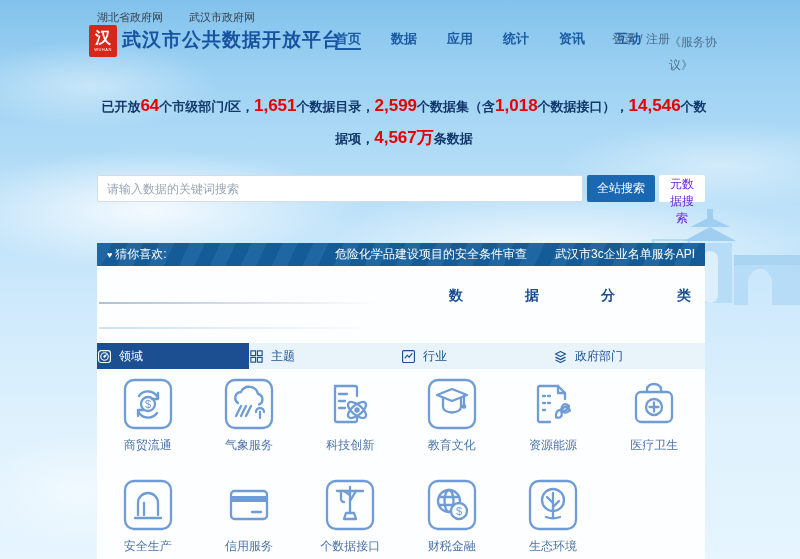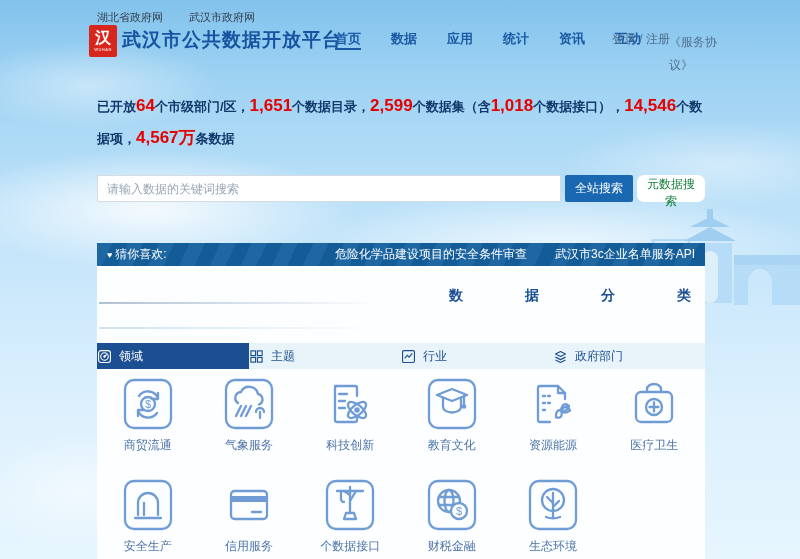--- a/index.html
+++ b/index.html
@@ -23,28 +23,28 @@
         color:#fff;display:flex;flex-direction:column;align-items:center;justify-content:center;line-height:1;}
   .logo .ch{font-size:16px;font-weight:bold;}
   .logo .sub{font-size:4px;letter-spacing:.5px;margin-top:2px;}
   .site-title{position:absolute;left:122px;top:27px;font-size:19px;font-weight:bold;color:#1753a0;letter-spacing:1px;}
   .nav{position:absolute;left:335px;top:30px;display:flex;gap:30px;font-size:13px;font-weight:bold;}
   .nav .item{color:#1a5aa5;cursor:pointer;}
   .nav .item.active{border-bottom:2px solid #1a5aa5;}
   .login{position:absolute;left:612px;top:31px;font-size:12px;color:#51708f;cursor:pointer;}
   .agreement{position:absolute;left:669px;top:31px;width:52px;font-size:12px;color:#51708f;line-height:23px;cursor:pointer;}
   
-  .stats{position:absolute;left:97px;top:90px;width:614px;font-size:13px;color:#12386b;line-height:31px;font-weight:bold;}
+  .stats{position:absolute;left:97px;top:90px;width:614px;font-size:13px;color:#12386b;line-height:31px;font-weight:bold;text-align:center;}
   .stats .red{color:#e60000;font-size:17px;font-weight:600;}
   
   .search-row{position:absolute;left:97px;top:175px;width:608px;height:27px;display:flex;gap:4px;align-items:center;}
   .search-row input{flex:1;height:27px;border:1px solid #d4dbe2;border-radius:2px;padding:0 9px;font-size:12px;color:#333;background:#fff;outline:none;}
   .search-row input::placeholder{color:#9aa7b4;}
   .btn-site{width:68px;height:27px;background:#1a68b2;color:#fff;border:none;border-radius:2px;font-size:12px;cursor:pointer;}
-  .btn-meta{width:68px;height:27px;background:#ffffff;color:#15803d;border:none;border-radius:7px;font-size:12px;cursor:pointer;}
+  .btn-meta{width:46px;height:27px;background:#ffffff;color:#6d28d9;border:none;border-radius:2px;font-size:12px;cursor:pointer;}
   
   .guess{position:absolute;left:97px;top:243px;width:608px;height:23px;background:#15619f;
          background-image:repeating-linear-gradient(115deg,rgba(255,255,255,.04) 0 14px,rgba(0,0,0,.05) 14px 28px);
          display:flex;align-items:center;color:#fff;font-size:12px;padding:0 10px;overflow:hidden;white-space:nowrap;}
   .guess .heart{font-size:9px;margin-right:3px;}
   .guess .glinks{margin-left:auto;display:flex;gap:28px;}
   .guess .glinks span{cursor:pointer;}
   
   .card{position:absolute;left:97px;top:266px;width:608px;height:293px;background:#fdfeff;}
   .sep1{position:absolute;left:2px;top:36px;width:278px;height:2px;background:linear-gradient(90deg,#b0c0d4,rgba(176,192,212,0));}

